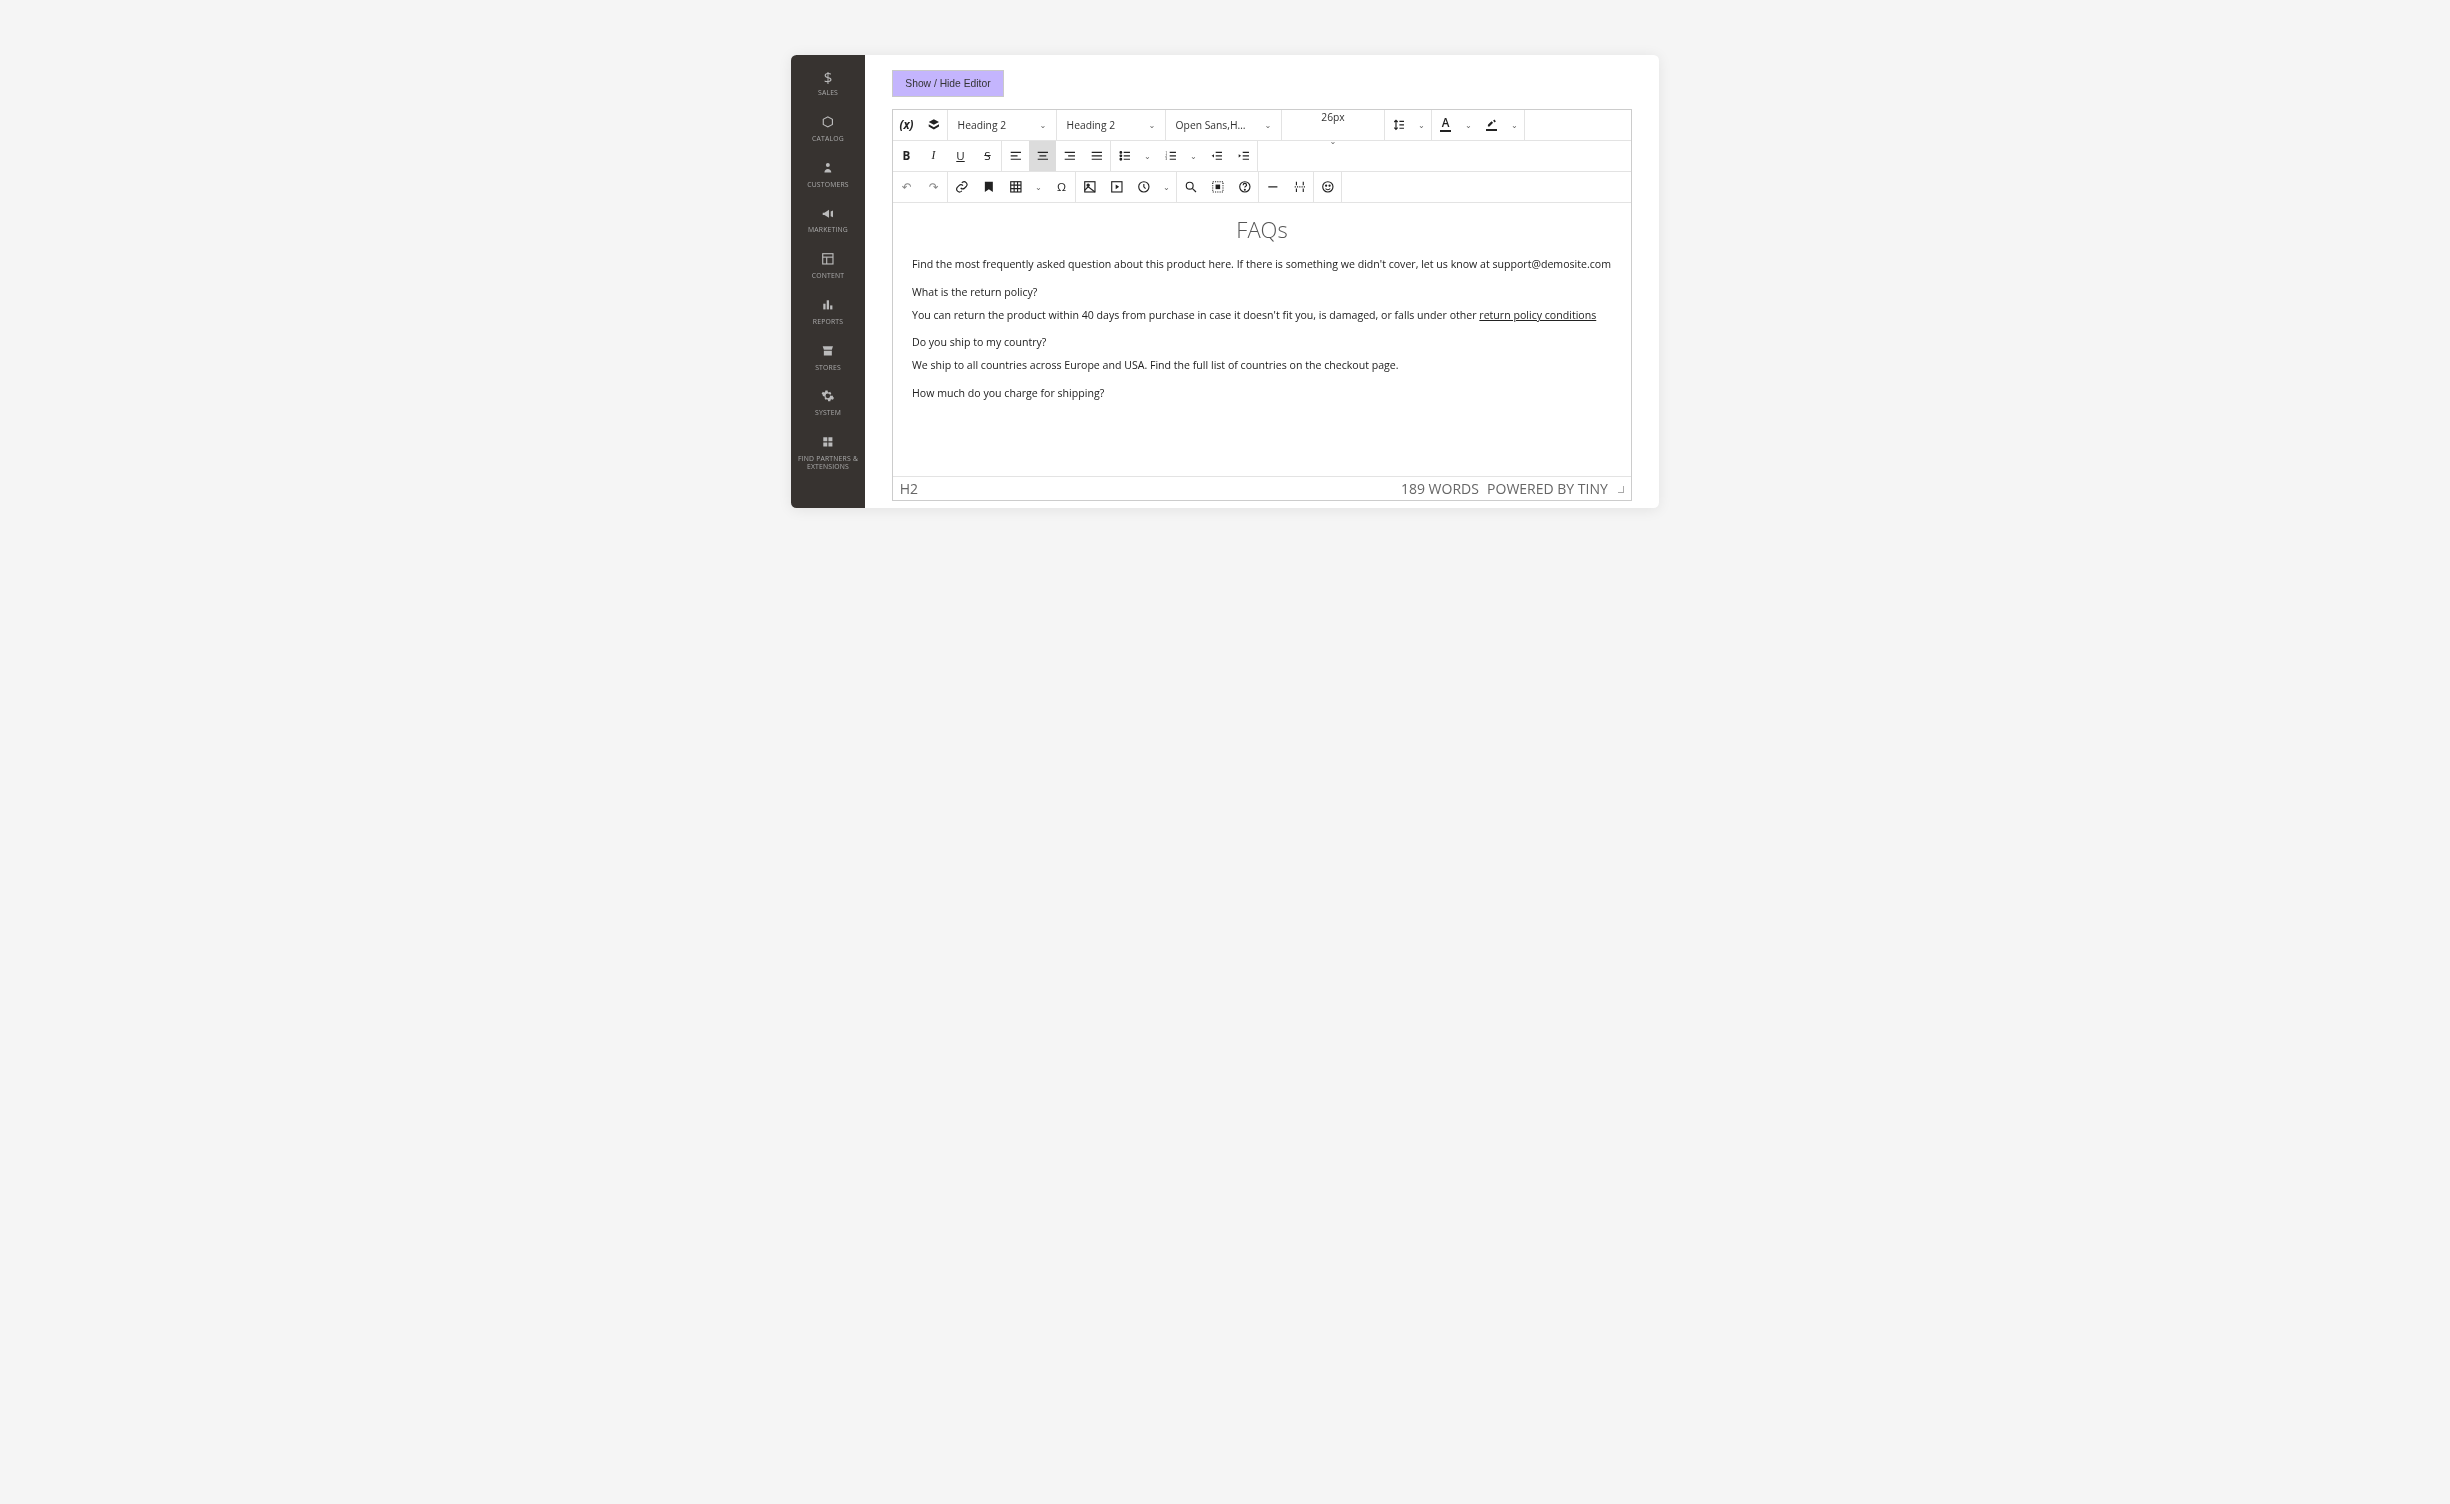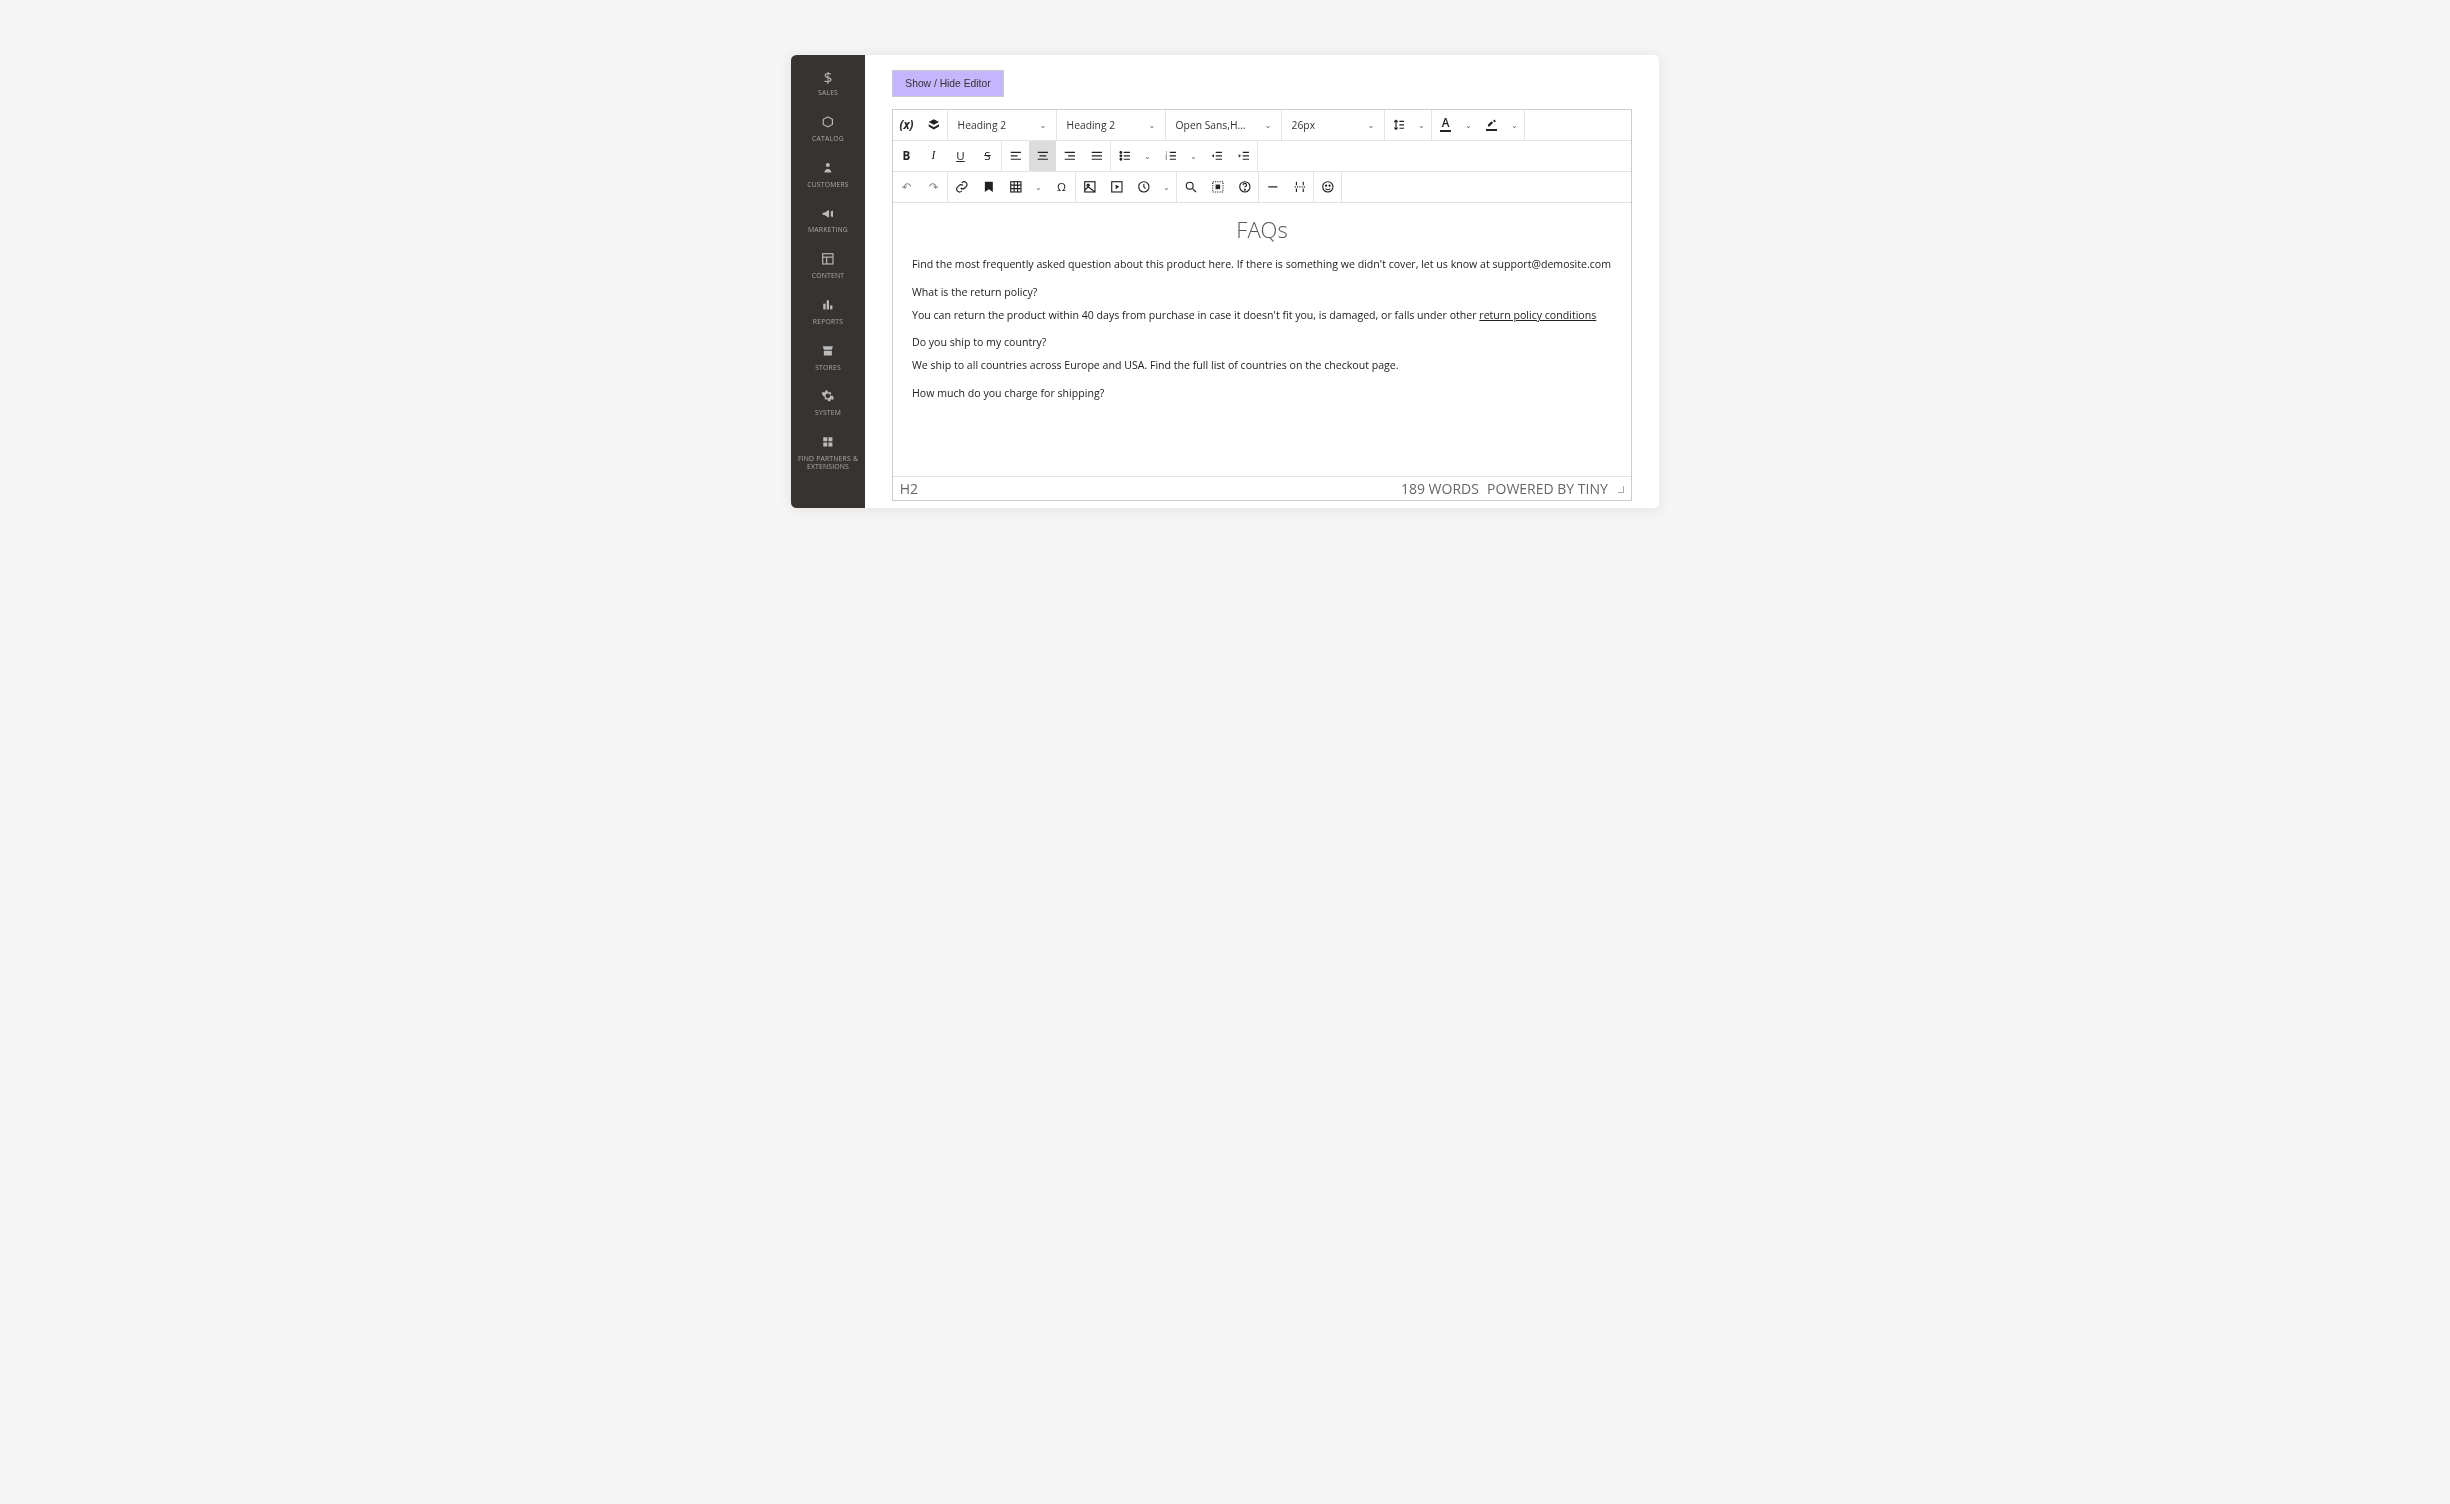--- a/index.html
+++ b/index.html
@@ -155,21 +155,21 @@
 }
 .color-A {
   display: flex; flex-direction: column; align-items: center; line-height: 1;
 }
 .color-underbar {
   width: 11px; height: 2.1px; background: #222; margin-top: 1.4px;
 }
 svg { width: 13.7px; height: 13.7px; }
 .w160 { width: 109px; justify-content: space-between; }
 .w170 { width: 116px; justify-content: space-between; }
-.w150 { width: 103px; justify-content: space-between; }
+.w150 { width: 103px; justify-content: space-between; flex-direction: column; }
 </style>
 </head>
 <body>
 
 <div class="app-window">
 
   <div class="sidebar">
     <div class="sidebar-item">
       <span class="sidebar-icon">$</span>
       <span class="sidebar-label">SALES</span>

